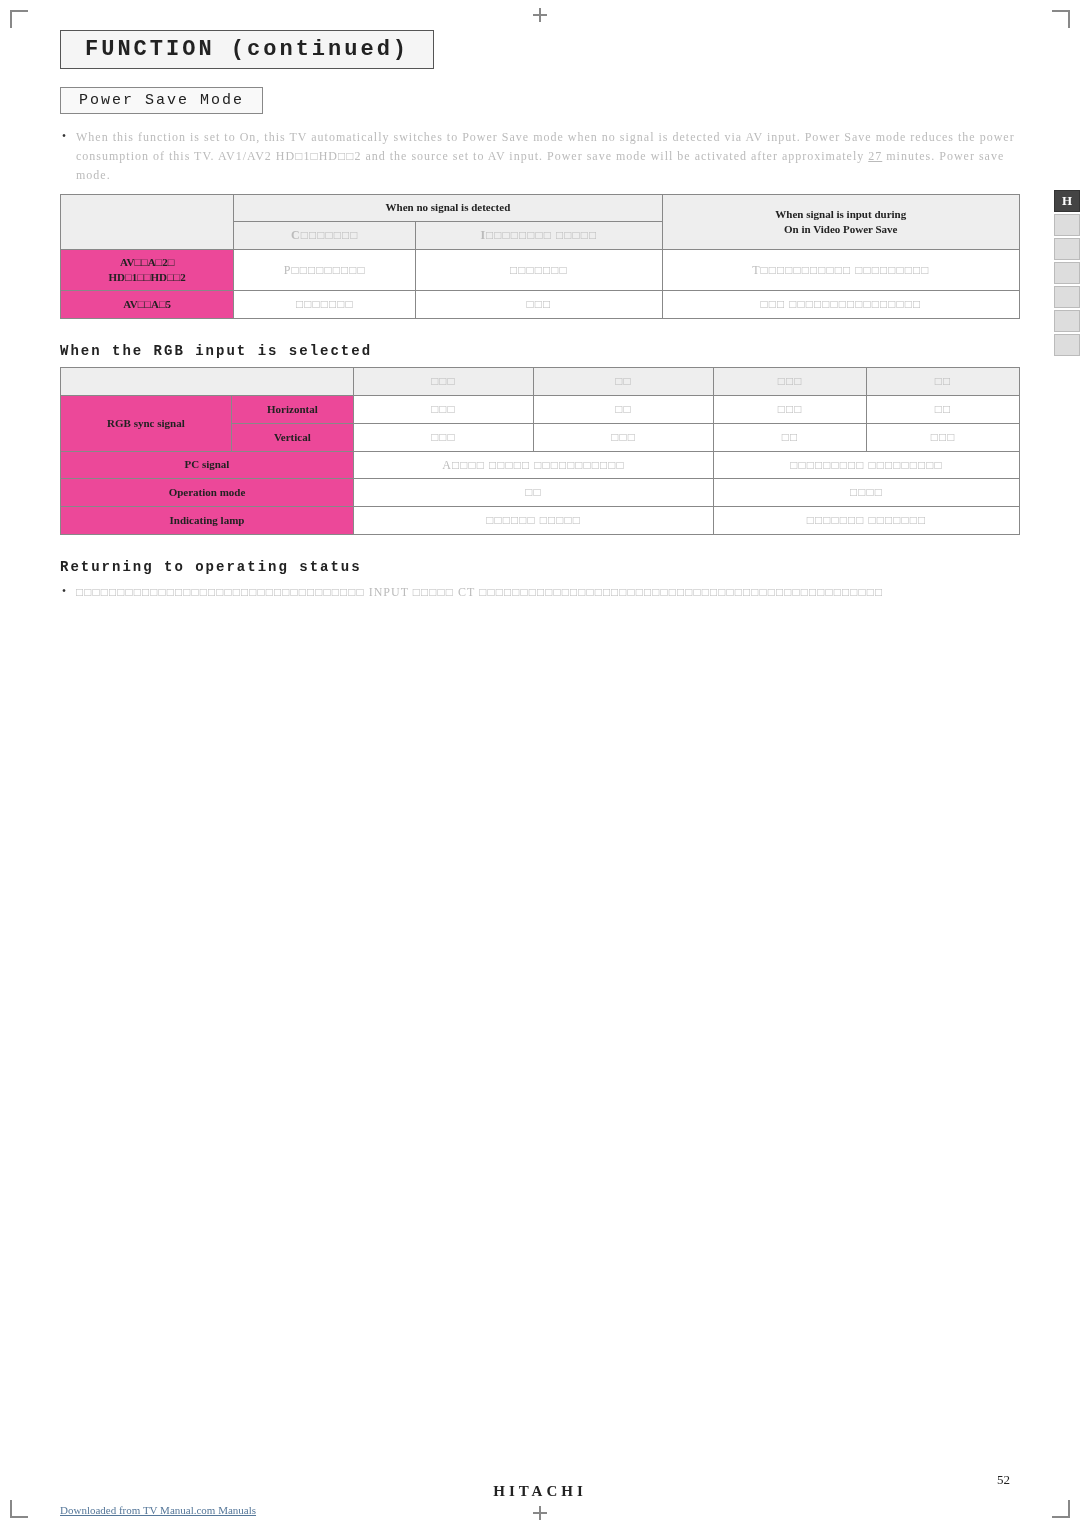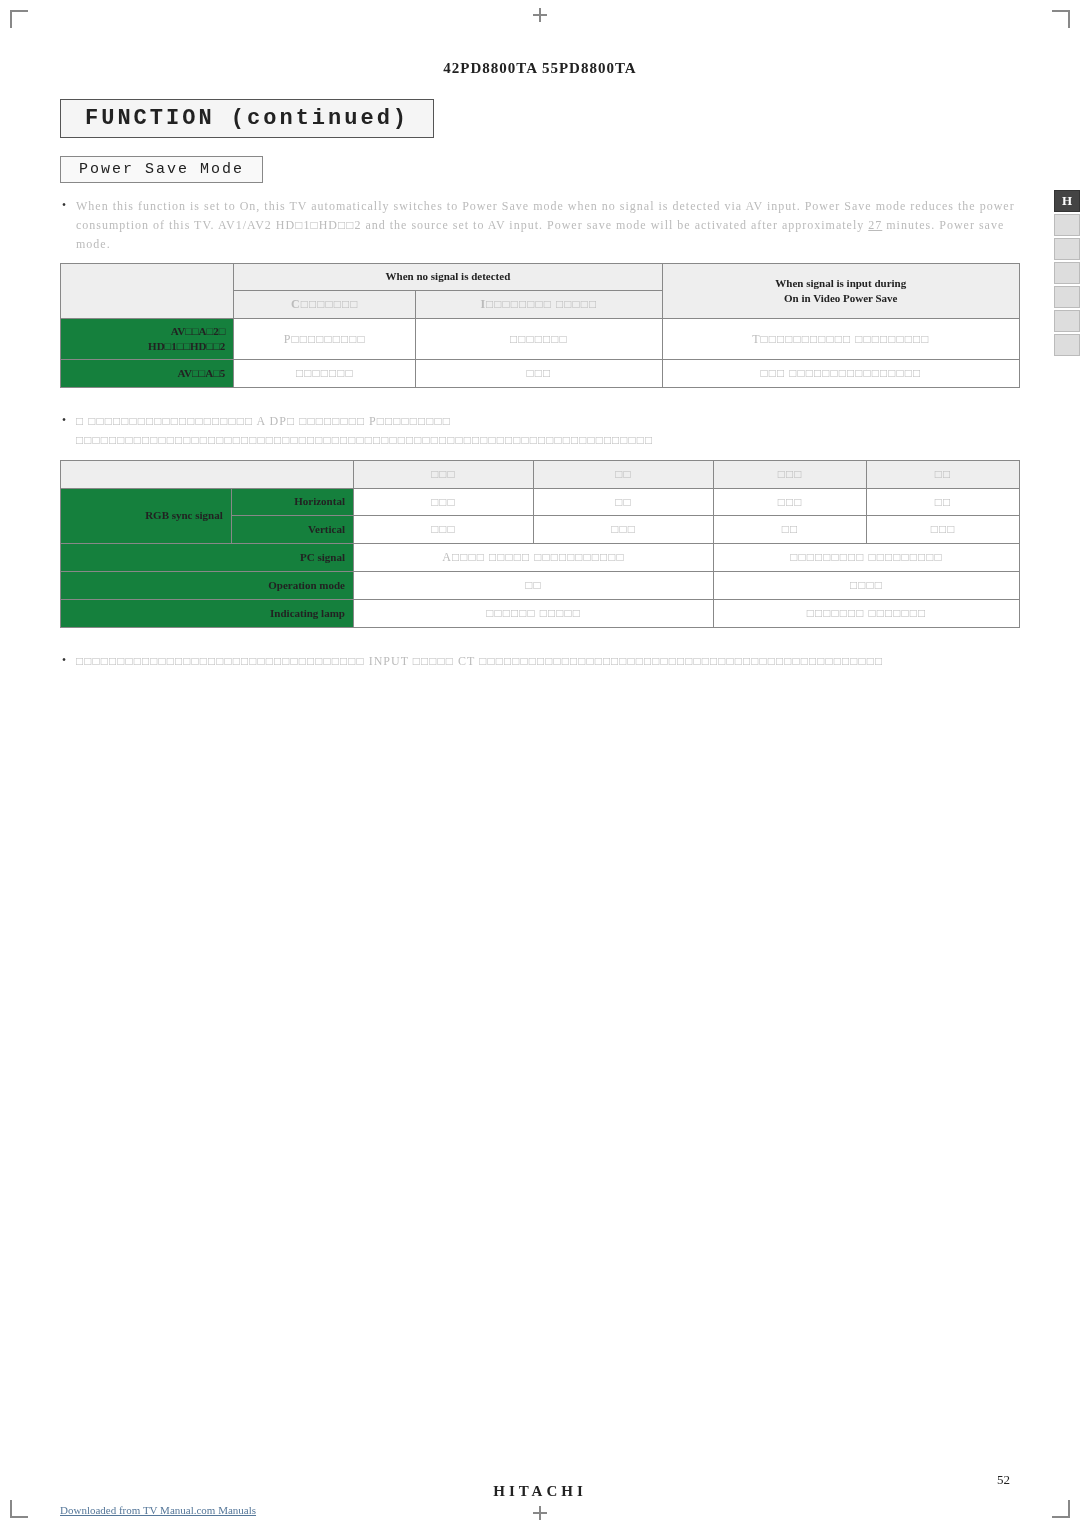--- a/index.html
+++ b/index.html
@@ -138,23 +138,23 @@
       vertical-align: middle;
       font-family: Liberation Serif, serif;
       font-size: 11px;
       line-height: 1.4;
     }
     .data-table th {
       background: #eee;
       font-weight: bold;
     }
     .data-table .row-header {
-      background: #15803d;
-      font-weight: bold;
-      text-align: right;
+      background: #ec4899;
+      font-weight: bold;
+      text-align: center;
       margin-left: 40px;
     }
 
     
     .blurred {
       color: #bbb;
       letter-spacing: 1px;
       font-size: 12px;
     }
 
@@ -227,23 +227,20 @@
     <div style="width:26px;height:22px;background:#444;display:flex;align-items:center;justify-content:center;color:#fff;font-weight:bold;font-size:13px;border:1px solid #333;">H</div>
     <div class="side-tab"></div>
     <div class="side-tab"></div>
     <div class="side-tab"></div>
     <div class="side-tab"></div>
     <div class="side-tab"></div>
     <div class="side-tab"></div>
   </div>
 
   
-  <div class="page-header">
-    <span class="page-header-title">42PD8800TA  55PD8800TA</span>
-  </div>
 
   
   <div class="section-title-box">
     <span>FUNCTION (continued)</span>
   </div>
 
   <br>
 
   
   <div class="subsection-title">
@@ -280,23 +277,21 @@
           <td><span class="blurred">□□□□□□□</span></td>
           <td><span class="blurred">□□□</span></td>
           <td><span class="blurred">□□□ □□□□□□□□□□□□□□□□</span></td>
         </tr>
       </tbody>
     </table>
   </div>
 
   
   <div class="section">
-    <div class="bullet-text">
-      <span class="blurred">□ □□□□□□□□□□□□□□□□□□□□ A DP□ □□□□□□□□ P□□□□□□□□□ □□□□□□□□□□□□□□□□□□□□□□□□□□□□□□□□□□□□□□□□□□□□□□□□□□□□□□□□□□□□□□□□□□□□□□</span>
-    </div>
+    <div class="heading2">When the RGB input is selected</div>
 
     <table class="data-table">
       <thead>
         <tr>
           <th colspan="2"></th>
           <th><span class="blurred">□□□</span></th>
           <th><span class="blurred">□□</span></th>
           <th><span class="blurred">□□□</span></th>
           <th><span class="blurred">□□</span></th>
         </tr>
@@ -331,20 +326,21 @@
           <td colspan="2" class="row-header">Indicating lamp</td>
           <td colspan="2"><span class="blurred">□□□□□□ □□□□□</span></td>
           <td colspan="2"><span class="blurred">□□□□□□□ □□□□□□□</span></td>
         </tr>
       </tbody>
     </table>
   </div>
 
   
   <div class="section">
+    <div class="heading2">Returning to operating status</div>
     <div class="bullet-text">
       <span class="blurred">□□□□□□□□□□□□□□□□□□□□□□□□□□□□□□□□□□□ INPUT □□□□□ CT □□□□□□□□□□□□□□□□□□□□□□□□□□□□□□□□□□□□□□□□□□□□□□□□□</span>
     </div>
   </div>
 
   
   <div class="page-number">52</div>
 
   
   <div class="brand-footer">HITACHI</div>

